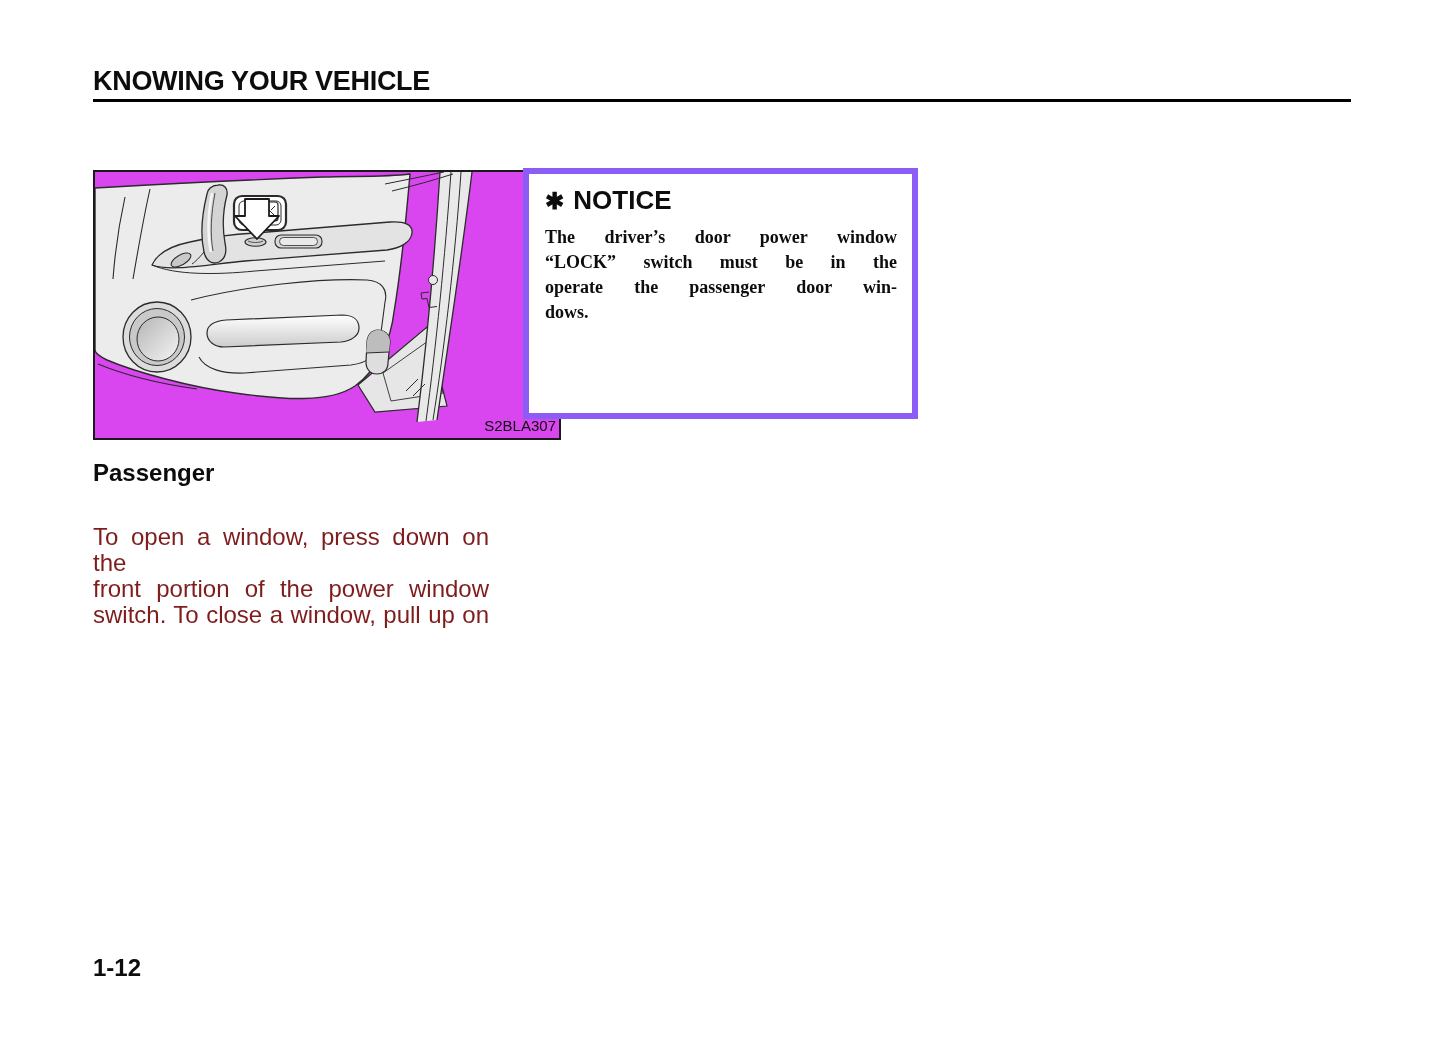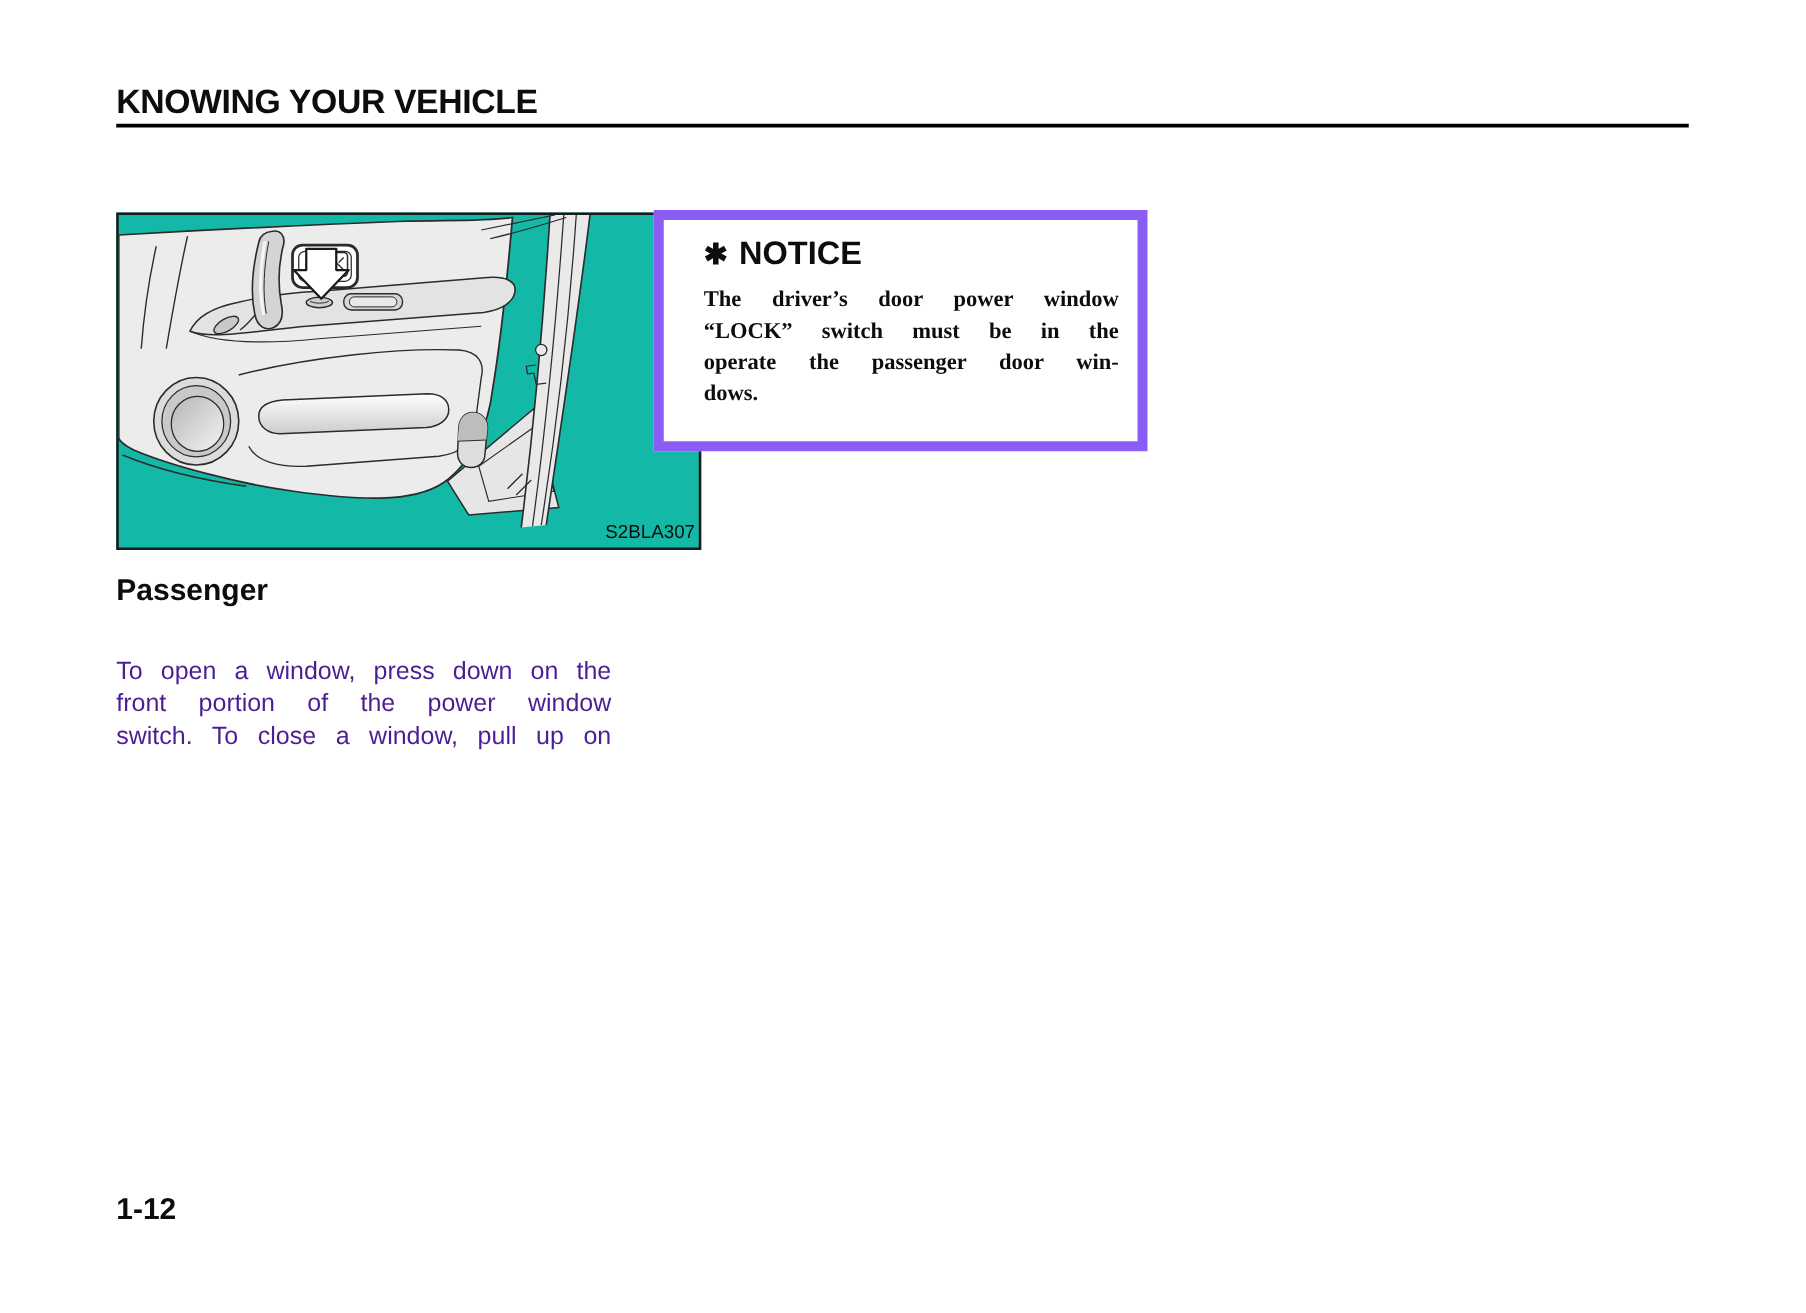--- a/index.html
+++ b/index.html
@@ -3,35 +3,35 @@
 <meta charset="utf-8">
 <style>
   html,body { margin:0; padding:0; background:#fff; }
   body { width:1445px; height:1050px; font-family:"Liberation Sans", sans-serif; color:#111; }
   .page { position:relative; width:1445px; height:1050px; background:#ffffff; overflow:hidden; }
 
   .header-title { position:absolute; left:93px; top:66px; font-size:27px; font-weight:700; letter-spacing:-0.3px; color:#0d0d0d; }
   .header-rule  { position:absolute; left:93px; top:99px; width:1258px; height:3px; background:#000; }
 
   .figure-box { position:absolute; left:93px; top:170px; width:468px; height:270px;
-                border:2px solid #1a1a1a; box-sizing:border-box; background:#14b8a6; }
+                border:2px solid #1a1a1a; box-sizing:border-box; background:#d946ef; }
   .figure-box svg { display:block; }
   .figure-caption { position:absolute; right:3px; bottom:4px; font-size:15px; color:#0d0d0d; }
 
-  .notice-box { position:absolute; left:523px; top:168px; width:395px; height:193px;
-                border:8px solid #8b5cf6; box-sizing:border-box; padding:8px 15px 0 32px; background:#fff; }
+  .notice-box { position:absolute; left:523px; top:168px; width:395px; height:251px;
+                border:6px solid #8b5cf6; box-sizing:border-box; padding:8px 15px 0 16px; background:#fff; }
   .notice-title { font-size:26px; font-weight:700; margin-top:3px; color:#0d0d0d; }
   .notice-symbol { font-size:23px; margin-right:9px; }
   .notice-body { margin-top:9px; font-family:"Liberation Serif", serif; font-weight:700;
                  font-size:18px; line-height:25px; color:#0d0d0d; }
 
   .section-heading { position:absolute; left:93px; top:459px; width:402px;
                      font-size:24px; font-weight:700; line-height:28px; color:#0d0d0d; }
   .section-body { position:absolute; left:93px; top:524px; width:396px;
-                  font-size:20px; line-height:26px; color:#4c1d95; }
+                  font-size:24px; line-height:26px; color:#7f1d1d; }
   .jline { text-align:justify; text-align-last:justify; }
 
   .page-number { position:absolute; left:93px; top:954px; font-size:24px; font-weight:700; color:#0d0d0d; }
 </style>
 </head>
 <body>
 
 <div class="page">
 
   <div class="header-title">KNOWING YOUR VEHICLE</div>

